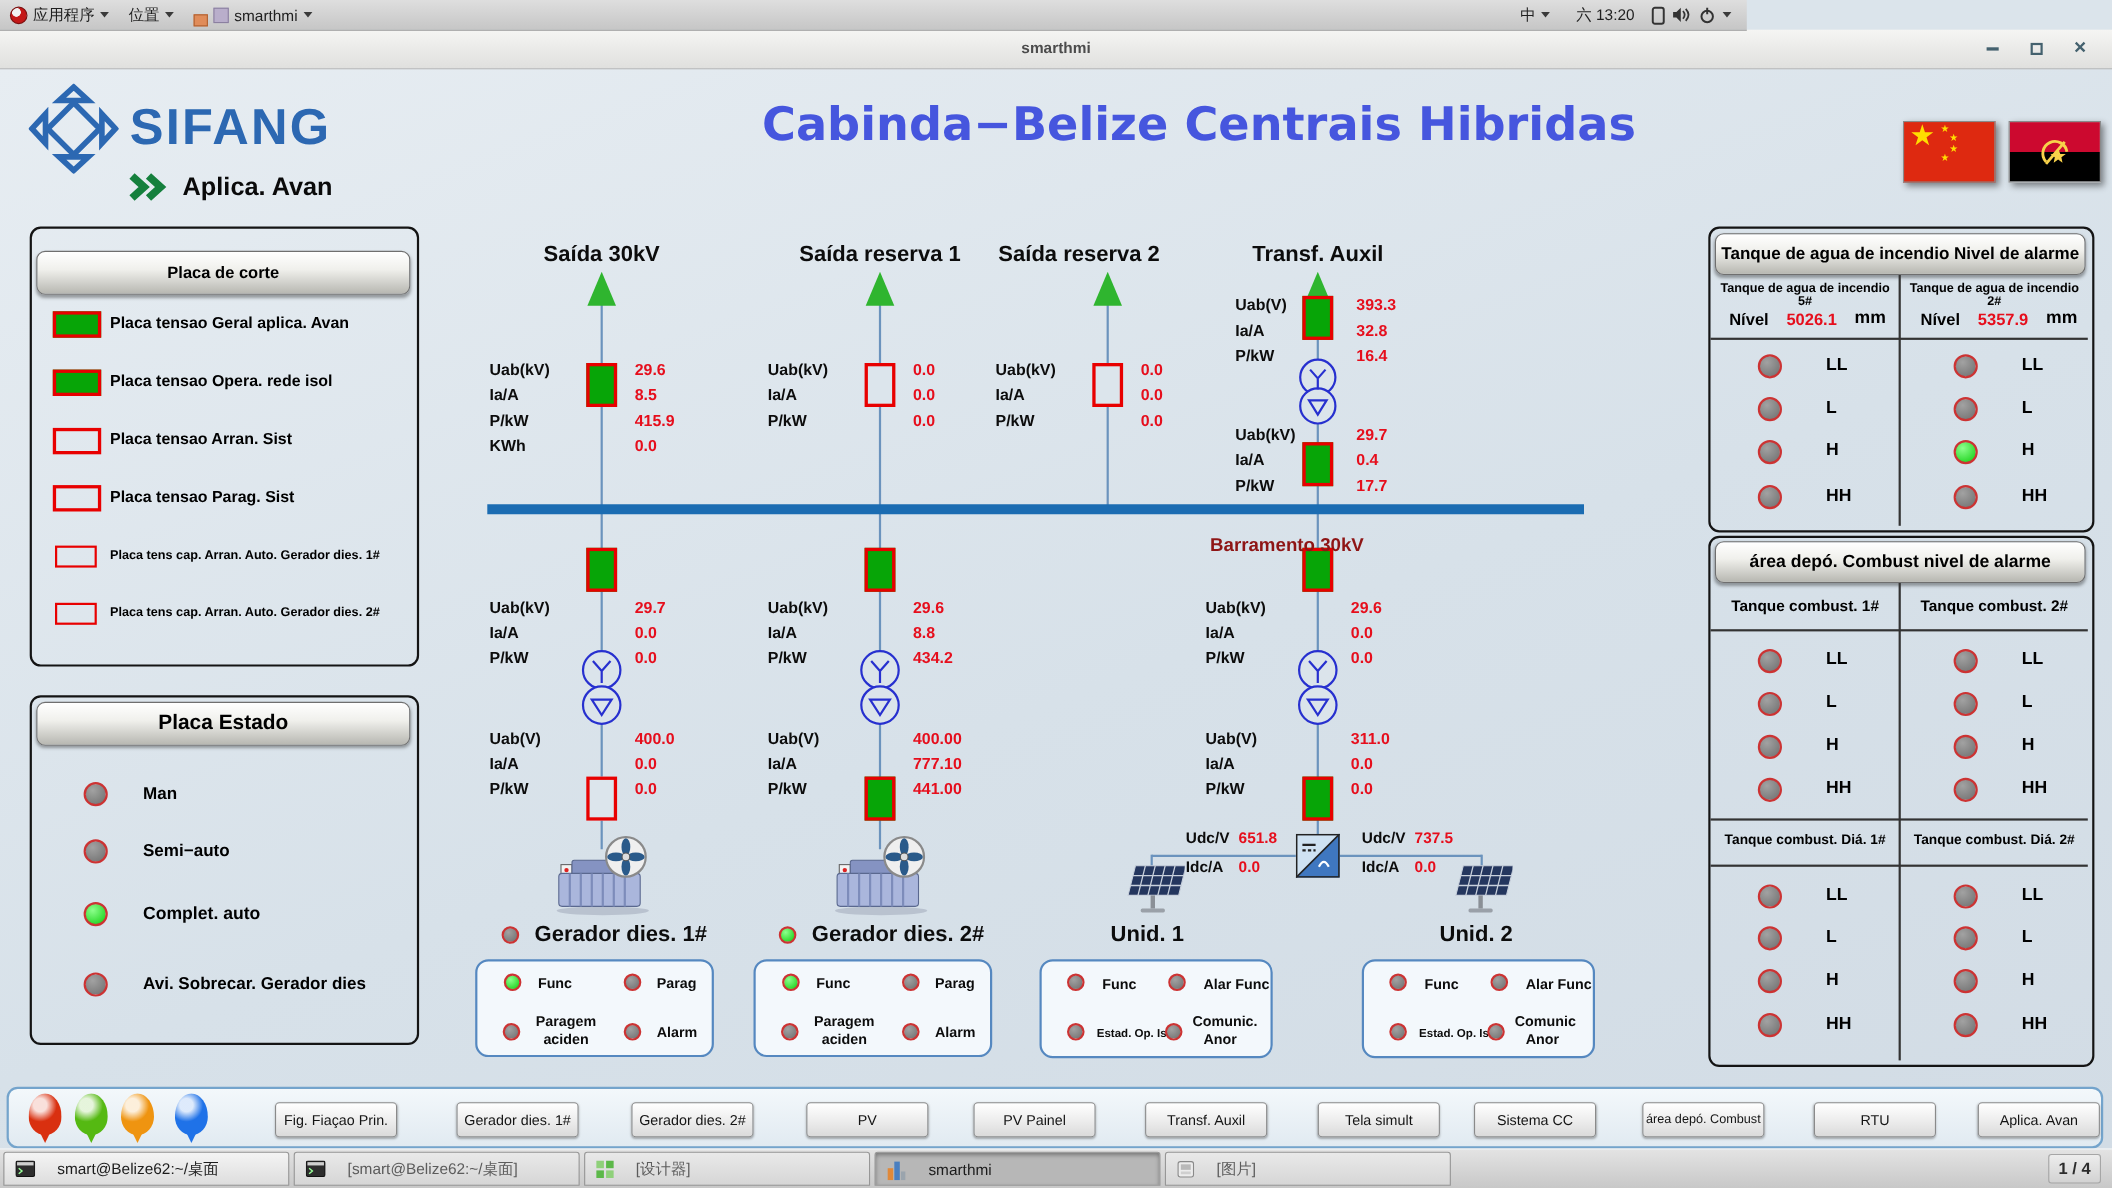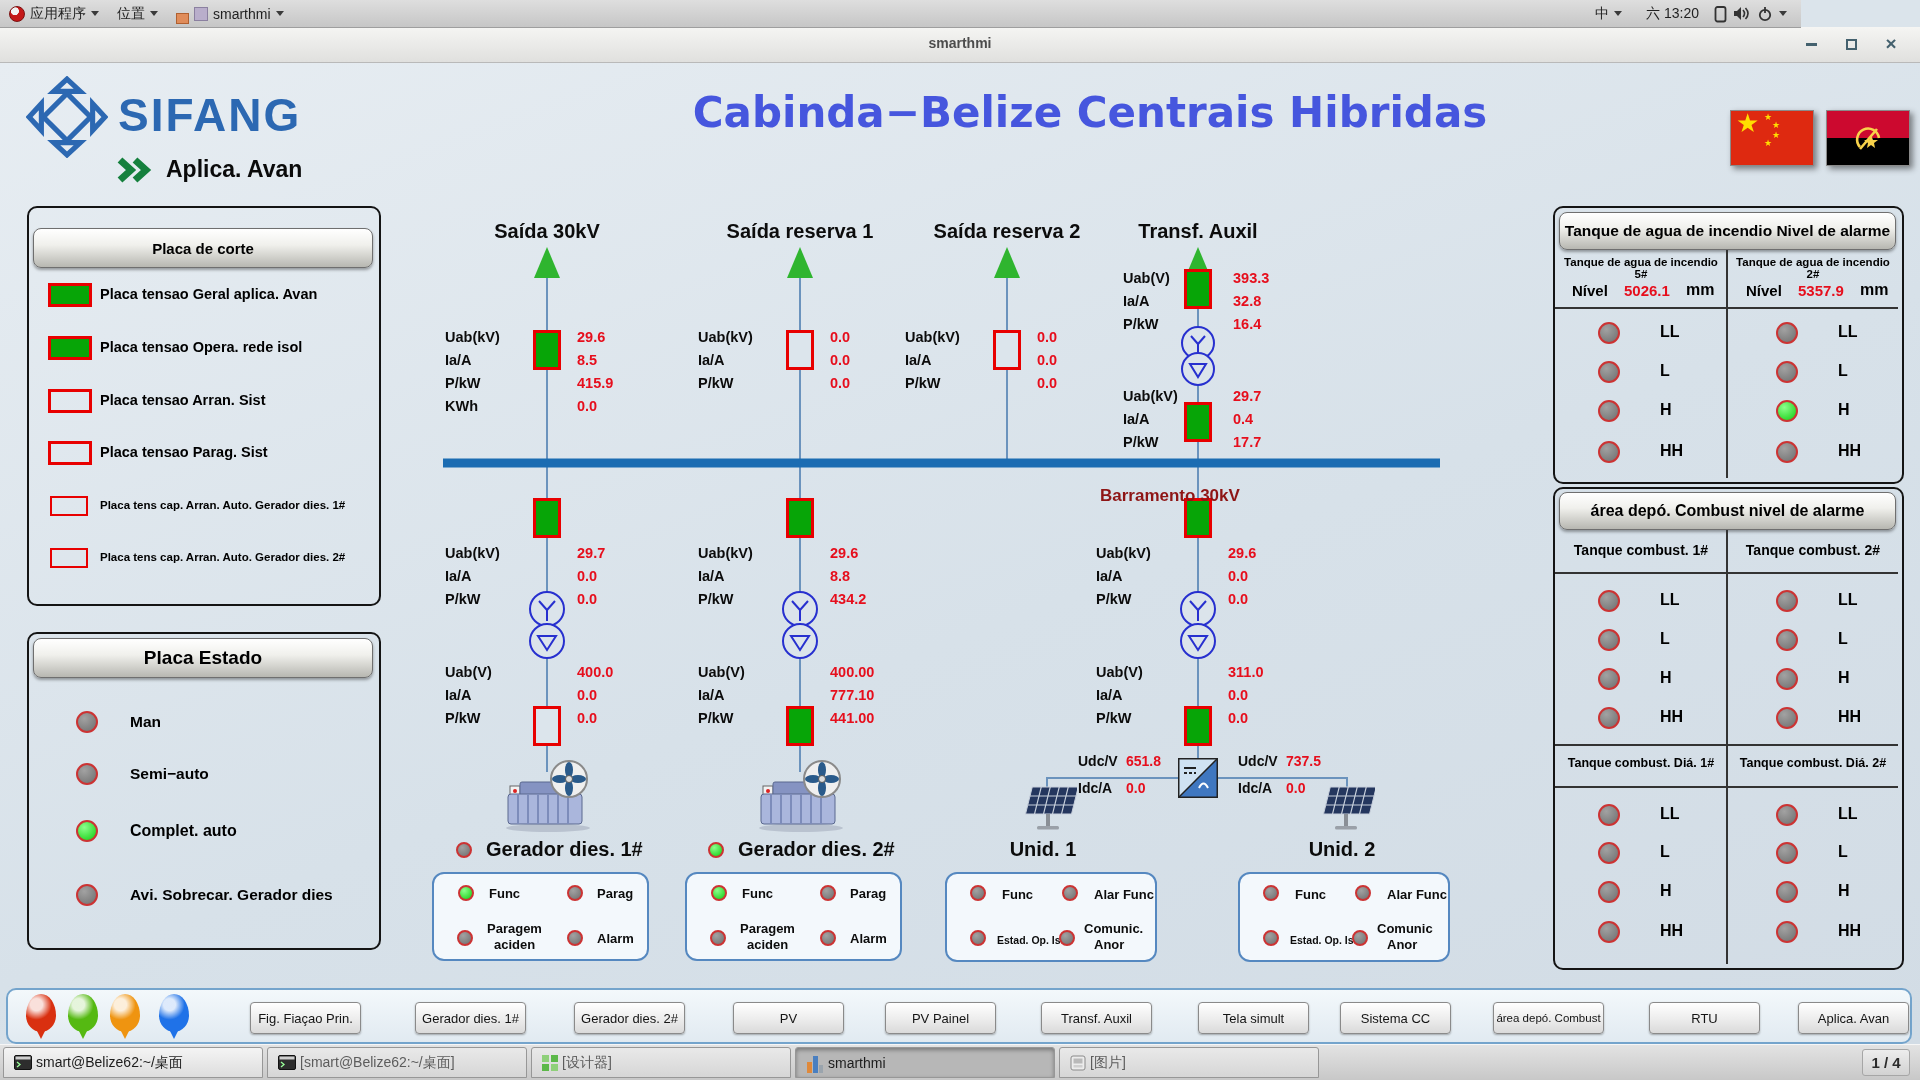--- a/index.html
+++ b/index.html
@@ -1,21 +1,21 @@
 <!DOCTYPE html>
 <html><head>
 <meta charset="utf-8">
 <style>
   html,body{margin:0;padding:0}
   body{width:1920px;height:1080px;position:relative;overflow:hidden;
        font-family:"Liberation Sans",sans-serif;background:#dbe4eb}
   .abs{position:absolute}
 
   
-  .topbar{position:absolute;top:0;left:0;width:1801px;height:27px;z-index:60;
+  .topbar{position:absolute;top:0;left:0;width:1588px;height:27px;z-index:60;
     background:linear-gradient(#dedede,#c6c6c6);border-bottom:1px solid #9e9e9e;
     display:flex;font-size:14px;color:#1f1f1f}
   .tb-item{display:flex;align-items:center;gap:5px;padding:0 9px;height:100%;cursor:pointer}
   .caret{width:0;height:0;border-left:4px solid transparent;border-right:4px solid transparent;
     border-top:5px solid #3a3a3a;display:inline-block}
   .apps-dot{width:16px;height:16px;border-radius:50%;
     background:radial-gradient(circle at 35% 30%,#f2f2f2 0 28%,#c41818 32% 100%);
     border:1px solid #7a1010;box-sizing:border-box}
   .miniwin{width:12px;height:12px;background:#b9aecb;border:1px solid #8b80a0;display:inline-block}
   .miniwin.o{width:11px;height:9px;background:#e08c5a;border-color:#b06030;margin-top:10px}
@@ -87,21 +87,21 @@
     border:1px solid #8a8a8a;border-radius:4px;background:linear-gradient(#ffffff,#ececec 55%,#dadada);
     box-shadow:0 1px 2px rgba(0,0,0,.3);display:flex;align-items:center;justify-content:center;
     font-size:13px;color:#141414;text-align:center}
   .btn.smalltxt{font-size:11.5px}
 
   
   .taskbar{position:absolute;left:0;top:1044px;width:1920px;height:36px;z-index:60;
     background:linear-gradient(#e3e3e3,#c7c7c7);border-top:1px solid #f6f6f6}
   .titem{position:absolute;top:2px;height:31px;width:260px;box-sizing:border-box;cursor:pointer;
     border:1px solid #979797;border-radius:3px 3px 0 0;background:linear-gradient(#f4f4f4,#dddddd);
-    display:flex;align-items:center;gap:4px;padding:0 10px;font-size:14px;color:#1c1c1c;overflow:hidden;white-space:nowrap}
+    display:flex;align-items:center;gap:20px;padding:0 10px;font-size:14px;color:#1c1c1c;overflow:hidden;white-space:nowrap}
   .titem.min{color:#5c5c5c;background:linear-gradient(#e9e9e9,#d6d6d6)}
   .titem.active{background:#b7b7b7;box-shadow:inset 0 2px 4px rgba(0,0,0,.35)}
   .ws{position:absolute;right:10px;top:4px;width:48px;height:27px;box-sizing:border-box;cursor:pointer;
     border:1px solid #a6a6a6;border-radius:3px;background:linear-gradient(#ededed,#d2d2d2);
     display:flex;align-items:center;justify-content:center;font-size:15px;font-weight:bold;color:#2c2c2c}
 
   
   .brand{position:absolute;left:118px;top:88px;font-size:46px;font-weight:bold;color:#2c68b2;
     letter-spacing:2px;z-index:5}
   .navlabel{position:absolute;left:166px;top:156px;font-size:23px;font-weight:bold;color:#0a0a0a;z-index:5}
@@ -271,21 +271,21 @@
   <g stroke="#2730cf" stroke-width="2" fill="none">
     <circle cx="1198" cy="609" r="17" fill="#dbe4eb"></circle>
       <circle cx="1198" cy="641" r="17" fill="#dbe4eb"></circle>
     <path d="M1198,610 l-8,-9 M1198,610 l8,-9 M1198,610 l0,11"></path>
     <polygon points="1189,636 1207,636 1198,650"></polygon>
   </g>
 </svg>
 
 <div class="ftitle" style="left:437px;top:220px">Saída 30kV</div>
 <div class="ftitle" style="left:690px;top:220px">Saída reserva 1</div>
-<div class="ftitle" style="left:897px;top:220px">Saída reserva 2</div>
+<div class="ftitle" style="left:871px;top:220px">Saída reserva 2</div>
 <div class="ftitle" style="left:1088px;top:220px">Transf. Auxil</div>
 
 <div class="breaker" style="left:533px;top:330px"></div>
 <div class="breaker open" style="left:786px;top:330px"></div>
 <div class="breaker open" style="left:993px;top:330px"></div>
 <div class="breaker" style="left:1184px;top:269px"></div>
 <div class="breaker" style="left:1184px;top:402px"></div>
 <div class="breaker" style="left:533px;top:498px"></div>
 <div class="breaker open" style="left:533px;top:706px"></div>
 <div class="breaker" style="left:786px;top:498px"></div>

